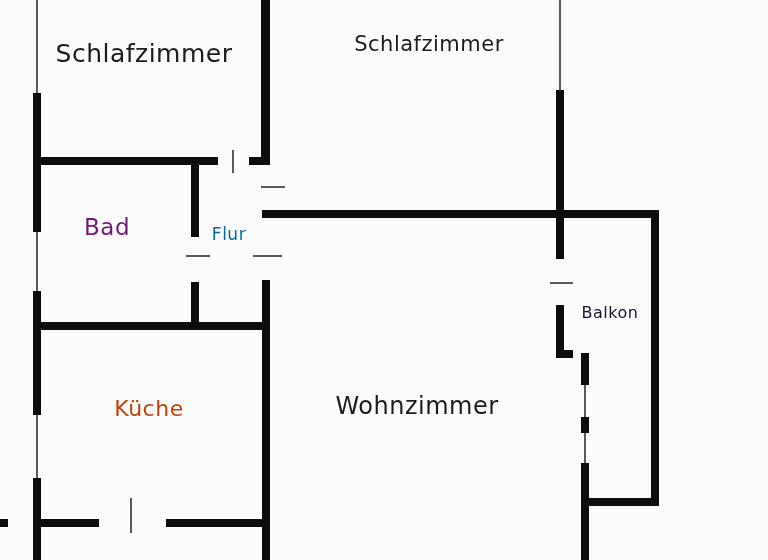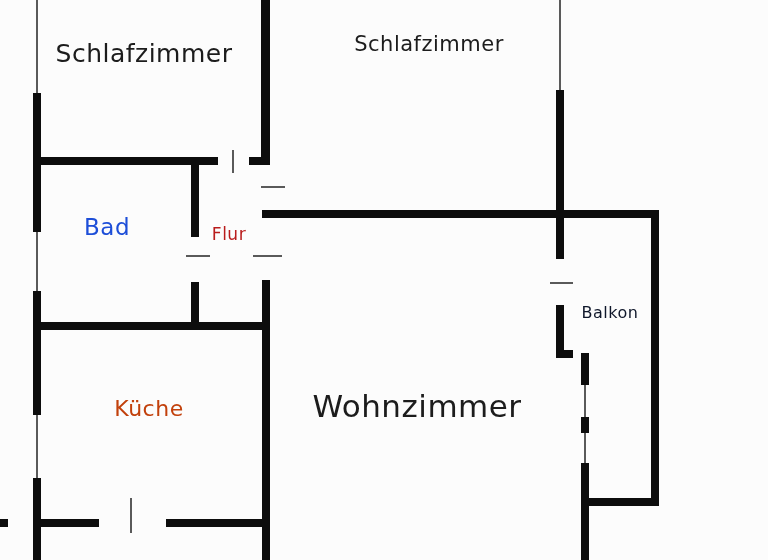--- a/index.html
+++ b/index.html
@@ -65,19 +65,19 @@
       <div class="seg" style="left: 232px; top: 150px; width: 2px; height: 23px; background: rgb(90, 90, 90);"></div>
       <div class="seg" style="left: 261px; top: 186px; width: 24px; height: 2px; background: rgb(90, 90, 90);"></div>
       <div class="seg" style="left: 186px; top: 255px; width: 24px; height: 2px; background: rgb(90, 90, 90);"></div>
       <div class="seg" style="left: 253px; top: 255px; width: 29px; height: 2px; background: rgb(90, 90, 90);"></div>
       <div class="seg" style="left: 550px; top: 282px; width: 23px; height: 2px; background: rgb(90, 90, 90);"></div>
       <div class="seg" style="left: 130px; top: 498px; width: 2px; height: 35px; background: rgb(90, 90, 90);"></div>
     </div>
   <div id="labels-layer">
       <div class="room-label" style="left: 144px; top: 53px; font-size: 25px; color: rgb(28, 28, 28);">Schlafzimmer</div>
       <div class="room-label" style="left: 429px; top: 44px; font-size: 21px; color: rgb(28, 28, 28);">Schlafzimmer</div>
-      <div class="room-label" style="left: 107px; top: 227px; font-size: 23px; color: #1d4ed8;">Bad</div>
-      <div class="room-label" style="left: 229px; top: 234px; font-size: 17px; color: #b91c1c;">Flur</div>
+      <div class="room-label" style="left: 107px; top: 227px; font-size: 23px; color: #701a75;">Bad</div>
+      <div class="room-label" style="left: 229px; top: 234px; font-size: 17px; color: #0369a1;">Flur</div>
       <div class="room-label" style="left: 149px; top: 408px; font-size: 22px; color: #c2410c;">Küche</div>
-      <div class="room-label" style="left: 417px; top: 406px; font-size: 31px; color: rgb(28, 28, 28);">Wohnzimmer</div>
+      <div class="room-label" style="left: 417px; top: 406px; font-size: 24px; color: rgb(28, 28, 28);">Wohnzimmer</div>
       <div class="room-label" style="left: 610px; top: 312px; font-size: 16px; color: #0f172a;">Balkon</div>
     </div>
 </div>
 
 </body></html>

